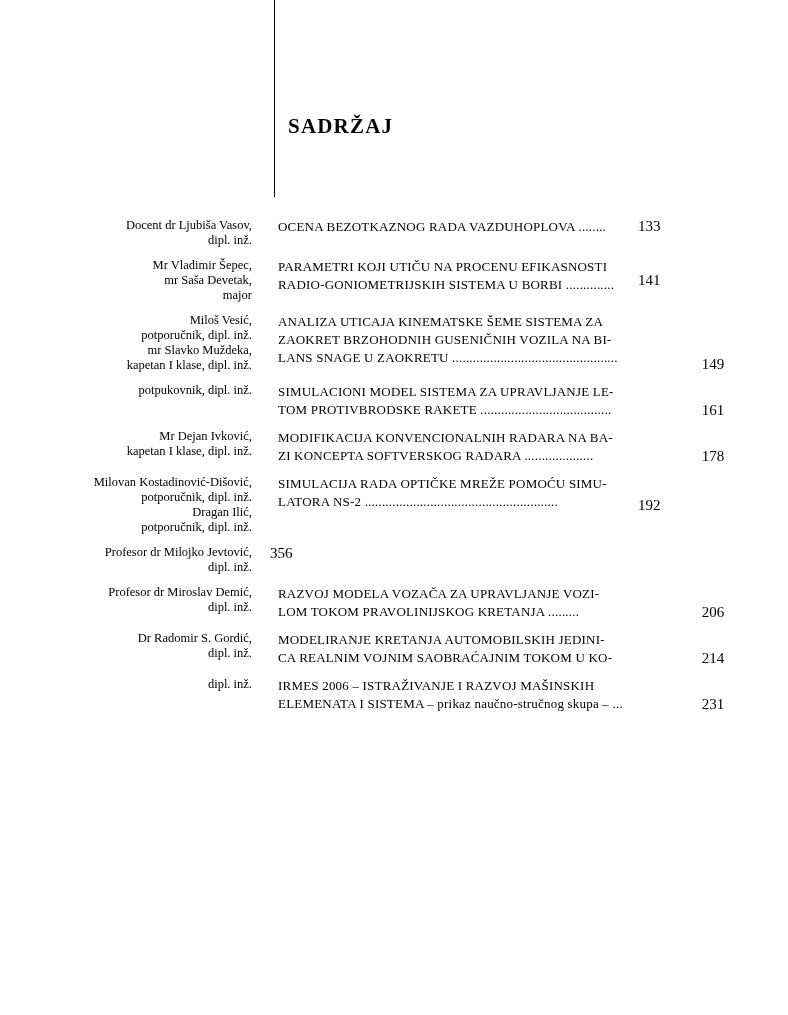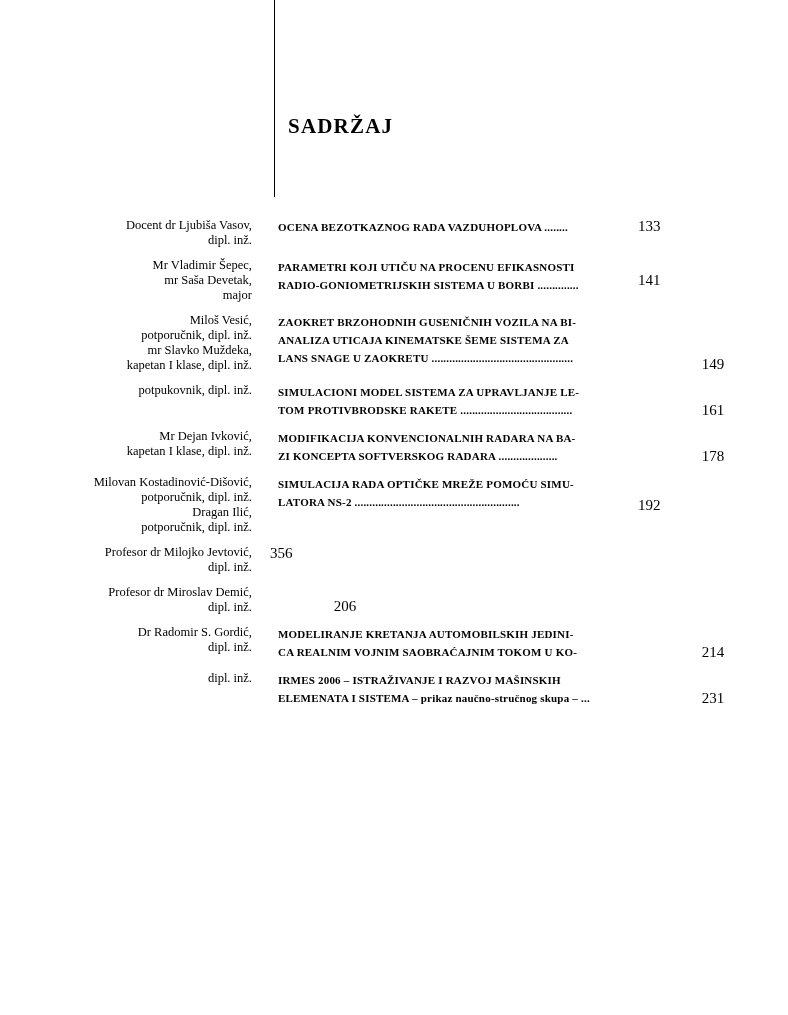--- a/index.html
+++ b/index.html
@@ -70,24 +70,23 @@
     font-weight: normal;
   }
   .authors .a-rank {
     font-weight: normal;
   }
 
   .titleblock {
     width: 368px;          
     box-sizing: border-box;
     padding-left: 16px;
-    font-size: 11px;
+    font-size: 13px;
     line-height: 18px;
     letter-spacing: 0.2px;
-    font-weight: bold;
   }
   .titleblock .line {
     white-space: nowrap;
   }
 
   .pageno {
     width: 158px;
     box-sizing: border-box;
     padding-left: 8px;
     font-size: 15px;
@@ -135,22 +134,22 @@
     </div>
 
     <div class="entry">
       <div class="authors">
         <div class="a-name">Miloš Vesić,</div>
         <div class="a-rank">potporučnik, dipl. inž.</div>
         <div class="a-name">mr Slavko Muždeka,</div>
         <div class="a-rank">kapetan I klase, dipl. inž.</div>
       </div>
       <div class="titleblock">
+        <div class="line">ANALIZA UTICAJA KINEMATSKE ŠEME SISTEMA ZA</div>
         <div class="line">ZAOKRET BRZOHODNIH GUSENIČNIH VOZILA NA BI-</div>
-        <div class="line">ANALIZA UTICAJA KINEMATSKE ŠEME SISTEMA ZA</div>
         <div class="line">LANS SNAGE U ZAOKRETU ................................................</div>
       </div>
       <div class="pageno pn-bot">149</div>
     </div>
 
     <div class="entry">
       <div class="authors">
         <div class="a-rank">potpukovnik, dipl. inž.</div>
       </div>
       <div class="titleblock">
@@ -192,20 +191,24 @@
         <div class="a-rank">dipl. inž.</div>
       </div>
       <div class="pageno pn-top">356</div>
     </div>
 
     <div class="entry">
       <div class="authors">
         <div class="a-name">Profesor dr Miroslav Demić,</div>
         <div class="a-rank">dipl. inž.</div>
       </div>
+      <div class="titleblock">
+        <div class="line">RAZVOJ MODELA  VOZAČA  ZA  UPRAVLJANJE  VOZI-</div>
+        <div class="line">LOM TOKOM PRAVOLINIJSKOG KRETANJA .........</div>
+      </div>
       <div class="pageno pn-bot">206</div>
     </div>
 
     <div class="entry">
       <div class="authors">
         <div class="a-name">Dr Radomir S. Gordić,</div>
         <div class="a-rank">dipl. inž.</div>
       </div>
       <div class="titleblock">
         <div class="line">MODELIRANJE KRETANJA AUTOMOBILSKIH JEDINI-</div>

